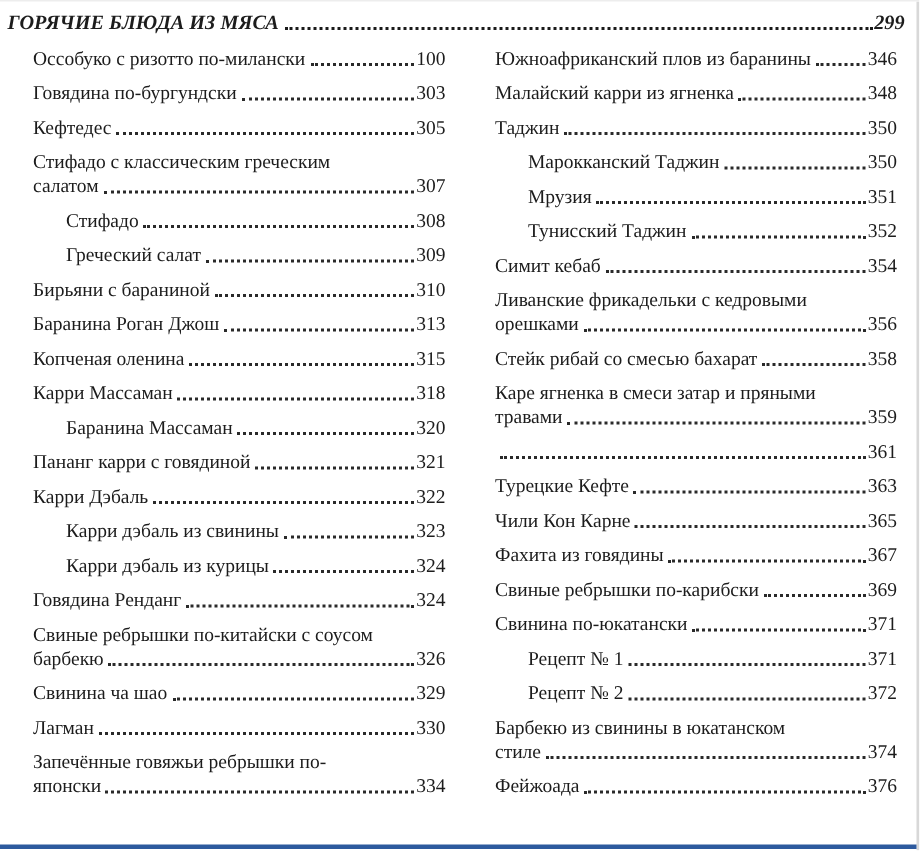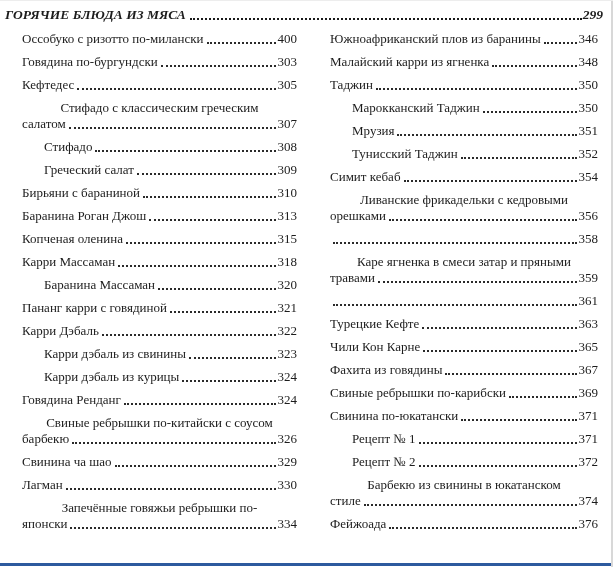--- a/index.html
+++ b/index.html
@@ -15,21 +15,21 @@
   }
   .right-edge{position:absolute;top:0;right:0;width:2px;height:100%;}
   .bottom-line{position:absolute;left:0;right:2px;bottom:1px;height:3px;}
   .inner{padding:5px 10px 0 5px;}
   .hdr{
     display:flex;align-items:baseline;
     font-weight:bold;font-style:italic;
     font-size:13.5px;line-height:17px;
     margin-bottom:8px;
   }
-  .cols{display:flex;text-align:center;}
+  .cols{display:flex;}
   .col{box-sizing:border-box;}
   .col-left{width:292px;padding-left:17px;margin-right:33px;}
   .col-right{width:268px;}
   .entry{margin-bottom:7px;font-size:13px;}
   .entry .first{line-height:16px;}
   .row{display:flex;align-items:baseline;line-height:16px;}
   .lvl2{padding-left:22px;}
   .t{white-space:nowrap;}
   .leader{
     flex:1 1 auto;
@@ -52,21 +52,21 @@
       <span class="leader"></span>
       <span class="pg">299</span>
     </div>
 
     <div class="cols">
       <div class="col col-left">
           <div class="entry lvl1">
             <div class="row">
               <span class="t">Оссобуко с ризотто по-милански</span>
               <span class="leader"></span>
-              <span class="pg">400</span>
+              <span class="pg">100</span>
             </div>
           </div>
           <div class="entry lvl1">
             <div class="row">
               <span class="t">Говядина по-бургундски</span>
               <span class="leader"></span>
               <span class="pg">303</span>
             </div>
           </div>
           <div class="entry lvl1">
@@ -252,20 +252,21 @@
           <div class="entry lvl1">
             <div class="t first">Ливанские фрикадельки с кедровыми</div>
             <div class="row">
               <span class="t">орешками</span>
               <span class="leader"></span>
               <span class="pg">356</span>
             </div>
           </div>
           <div class="entry lvl1">
             <div class="row">
+              <span class="t">Стейк рибай со смесью бахарат</span>
               <span class="leader"></span>
               <span class="pg">358</span>
             </div>
           </div>
           <div class="entry lvl1">
             <div class="t first">Каре ягненка в смеси затар и пряными</div>
             <div class="row">
               <span class="t">травами</span>
               <span class="leader"></span>
               <span class="pg">359</span>

